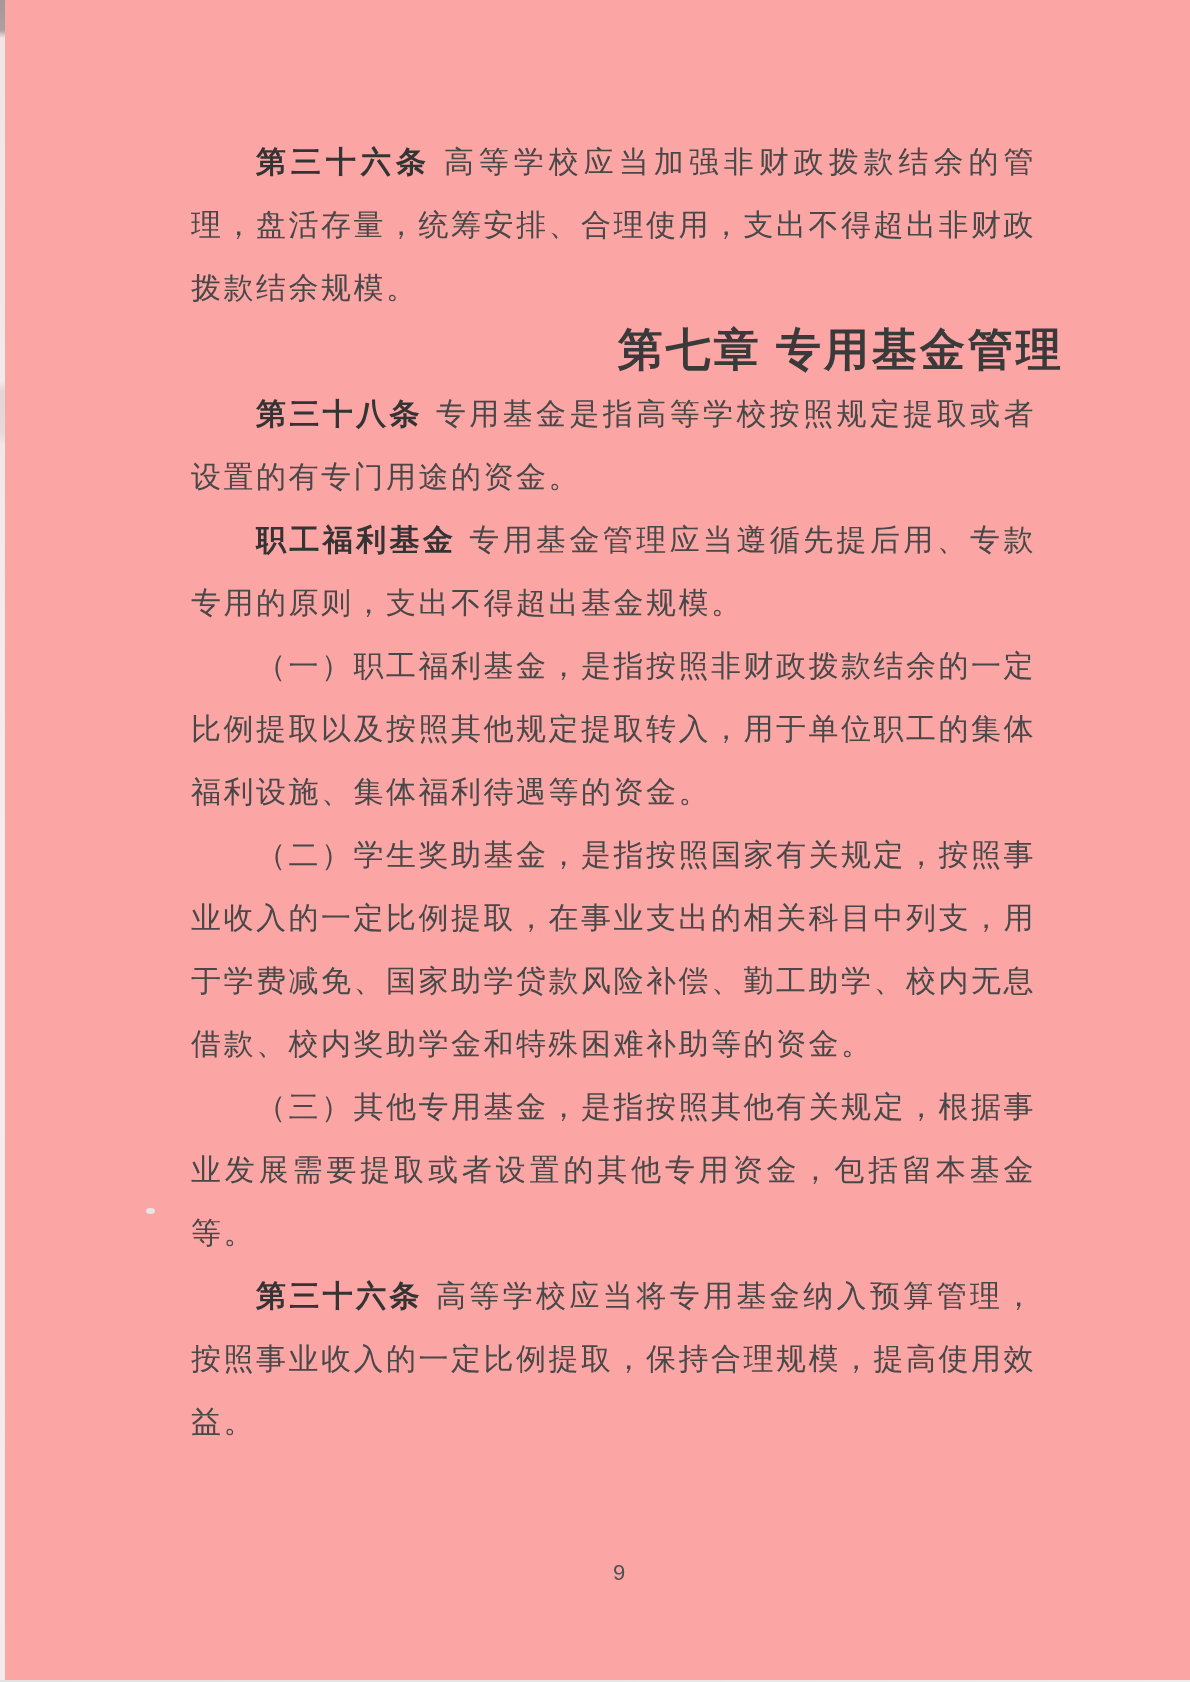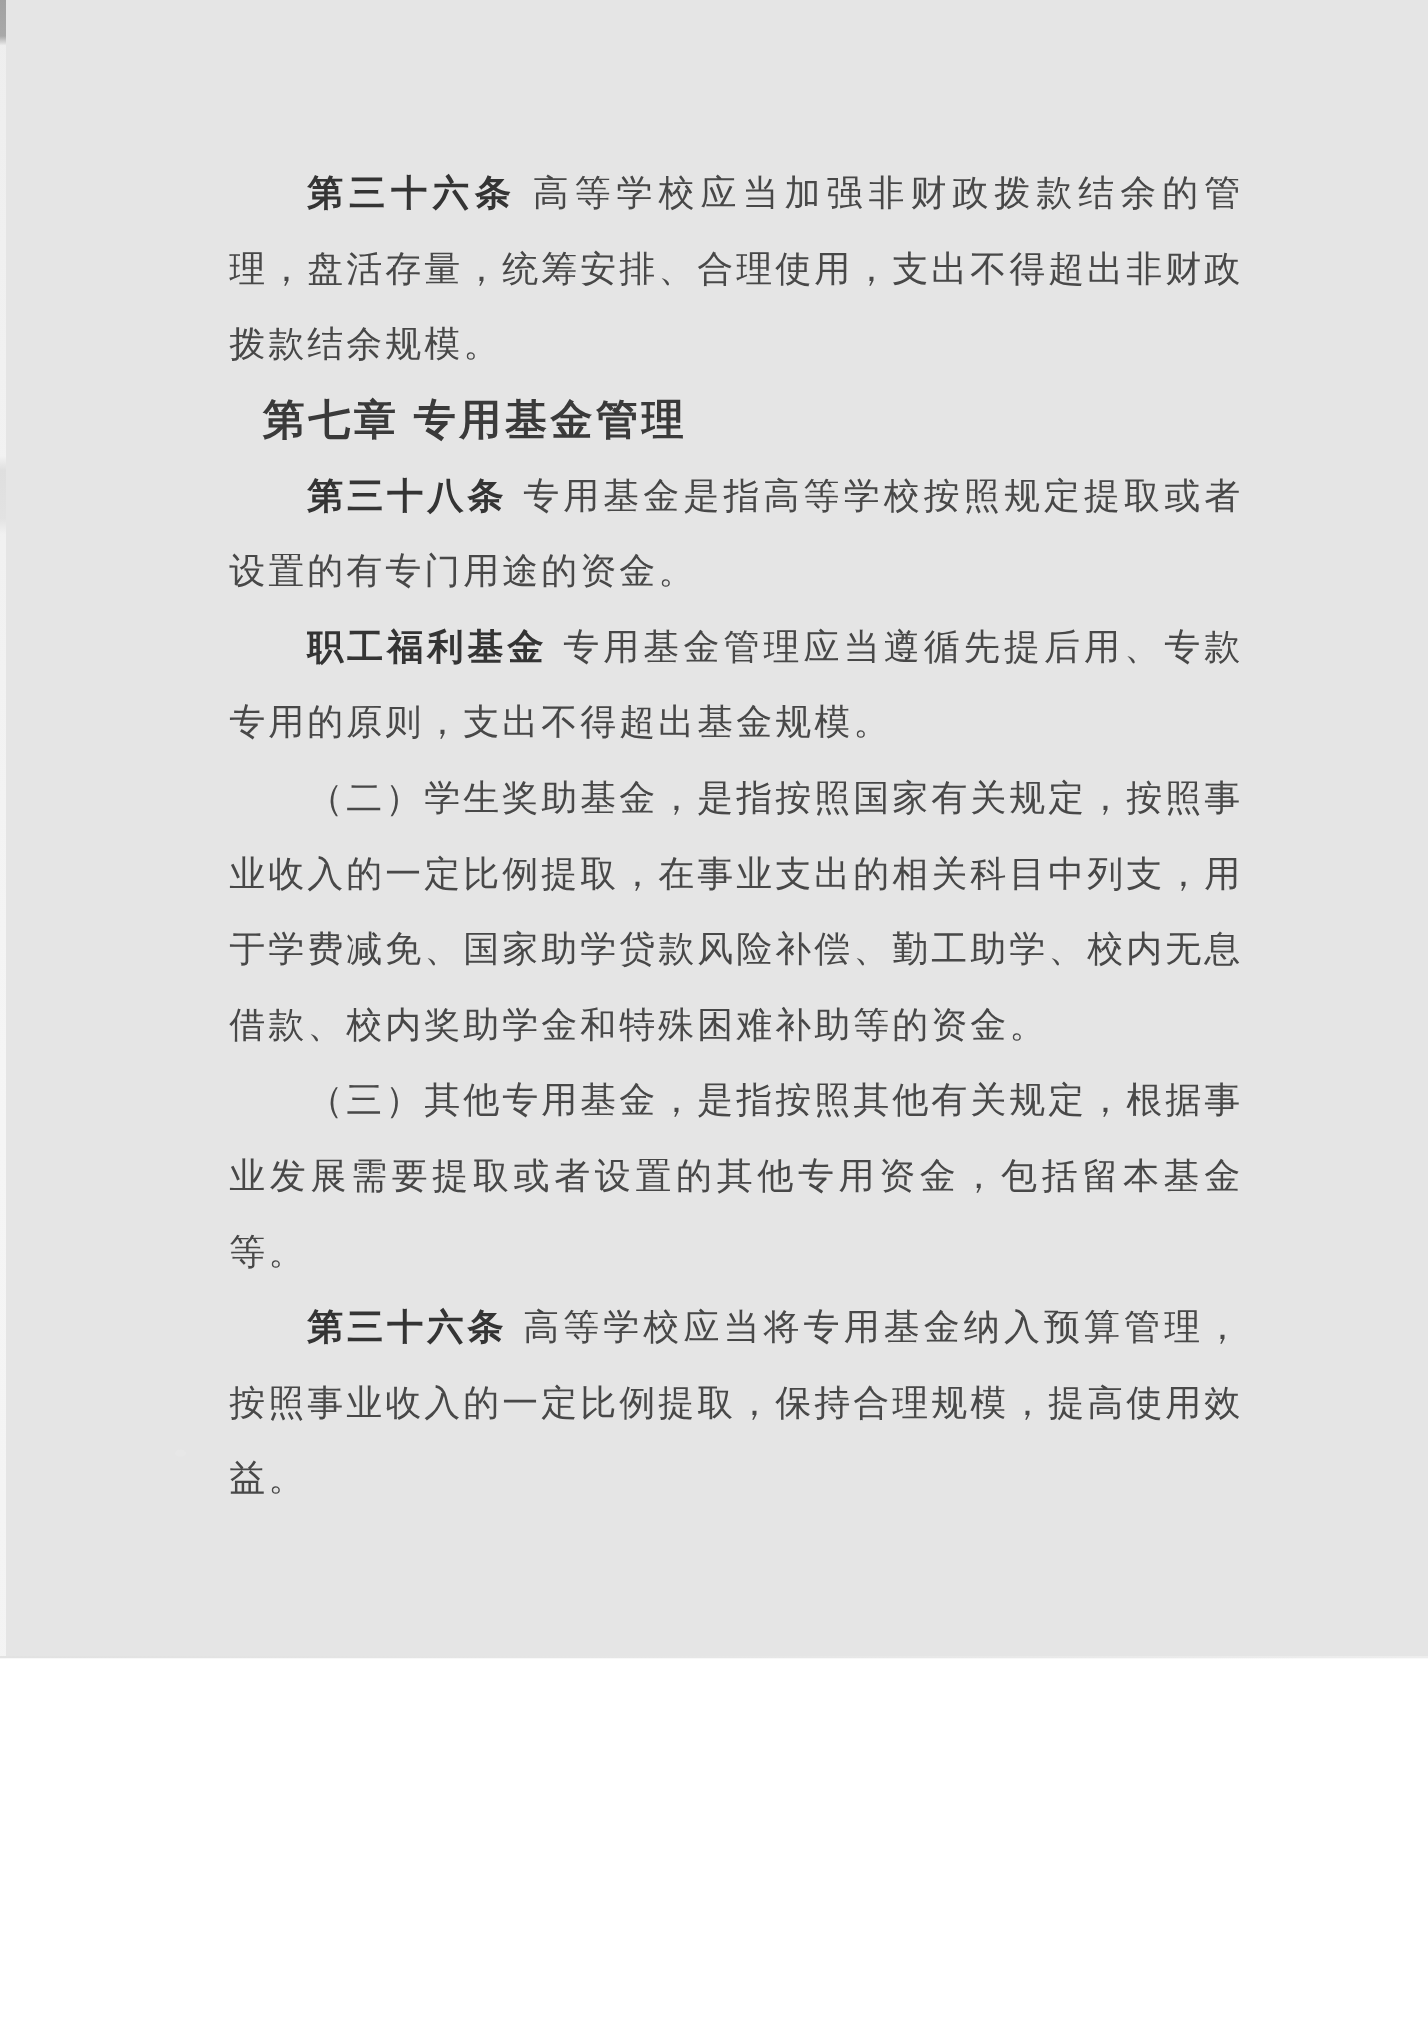--- a/index.html
+++ b/index.html
@@ -3,22 +3,22 @@
 <meta charset="utf-8">
 <style>
   html, body {
     margin: 0;
     padding: 0;
     background: #ffffff;
   }
   .page {
     position: relative;
     width: 1190px;
-    height: 1382px;
-    background: #e5e5e5;
+    height: 1682px;
+    background: #fca5a5;
     overflow: hidden;
     font-family: "Liberation Serif", serif;
   }
   .doc-body {
     position: absolute;
     left: 191px;
     top: 130px;
     width: 845px;
     color: #484848;
     font-size: 30px;
@@ -34,25 +34,25 @@
   .article-lead {
     font-weight: bold;
     color: #343434;
     margin-right: 13px;
   }
   .chapter-heading {
     position: relative;
     left: 28px;
     margin: 0;
     padding: 0;
-    font-size: 35px;
+    font-size: 45px;
     line-height: 63px;
     font-weight: bold;
     color: #3a3a3a;
-    text-align: left;
+    text-align: right;
     letter-spacing: 3px;
     text-indent: 0;
   }
   .page-number {
     position: absolute;
     left: 619px;
     top: 1560px;
     transform: translateX(-50%);
     font-family: "Liberation Sans", sans-serif;
     font-size: 22px;
@@ -104,20 +104,21 @@
 
     <p><span class="article-lead">第三十六条</span><span>高等学校应当加强非财政拨款结余的管理，盘活存量，统筹安排、合理使用，支出不得超出非财政拨款结余规模。</span></p>
 
     <h2 class="chapter-heading">第七章 专用基金管理</h2>
 
     <p><span class="article-lead">第三十八条</span><span>专用基金是指高等学校按照规定提取或者设置的有专门用途的资金。</span></p>
 
     <p><span class="article-lead">职工福利基金</span><span>专用基金管理应当遵循先提后用、专款专用的原则，支出不得超出基金规模。</span></p>
 
 
+    <p><span>（一）职工福利基金，是指按照非财政拨款结余的一定比例提取以及按照其他规定提取转入，用于单位职工的集体福利设施、集体福利待遇等的资金。</span></p>
 
     <p><span>（二）学生奖助基金，是指按照国家有关规定，按照事业收入的一定比例提取，在事业支出的相关科目中列支，用于学费减免、国家助学贷款风险补偿、勤工助学、校内无息借款、校内奖助学金和特殊困难补助等的资金。</span></p>
 
     <p><span>（三）其他专用基金，是指按照其他有关规定，根据事业发展需要提取或者设置的其他专用资金，包括留本基金等。</span></p>
 
     <p><span class="article-lead">第三十六条</span><span>高等学校应当将专用基金纳入预算管理，按照事业收入的一定比例提取，保持合理规模，提高使用效益。</span></p>
 
   </div>
 
   <div class="page-number">9</div>

